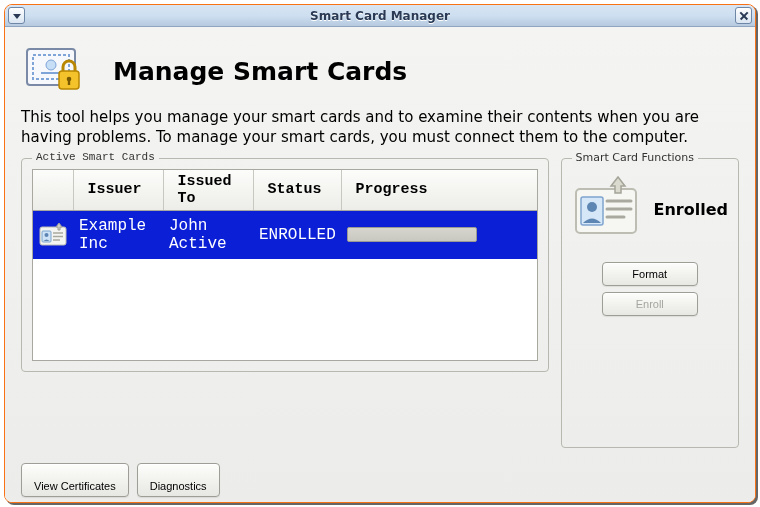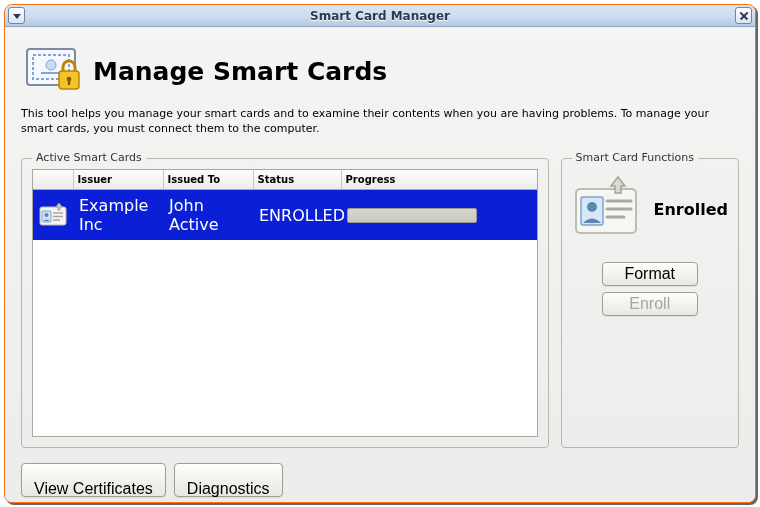--- a/index.html
+++ b/index.html
@@ -46,43 +46,43 @@
     border-left:4px solid transparent; border-right:4px solid transparent;
     border-top:5px solid #2a3a55; margin-top:1px;
   }
   
   .client {
     position:absolute; top:22px; left:0; right:0; bottom:0;
     background: linear-gradient(to bottom, #f4f4f2 0%, #ececea 100%);
     padding:14px 16px 12px 16px;
   }
   .header {
-    display:flex; align-items:center; gap:8px; margin-bottom:6px;
+    display:flex; align-items:center; gap:28px; margin-bottom:6px;
   }
   .header h1 { margin:0; font-size:25px; font-weight:bold; color:#000; }
-  .desc { font-size:11px; color:#000; line-height:1.35; margin-bottom:21px; }
+  .desc { font-size:15px; color:#000; line-height:1.35; margin-bottom:10px; }
   
   .panels { display:flex; gap:12px; }
   .gbox {
     border:1px solid #b8b8b0; border-radius:4px; position:relative;
     background:transparent; padding:10px 10px 10px 10px;
   }
   .gbox .legend {
     position:absolute; top:-8px; left:10px; background:linear-gradient(to bottom,#f3f3f1,#f1f1ef);
     padding:0 4px; font-size:11px; color:#333;
   }
-  .gbox.left { flex:1 1 auto; height:290px; }
+  .gbox.left { flex:1 1 auto; height:214px;font-family:Liberation Mono, monospace; }
   .gbox.right { width:196px; height:290px; }
   
   .table-wrap { border:1px solid #a8a8a0; background:#fff; height:100%; }
   table { width:100%; border-collapse:collapse; table-layout:fixed; }
   thead th {
     background: linear-gradient(to bottom, #fcfcfa, #ecece8);
     border-right:1px solid #c8c8c0; border-bottom:1px solid #a8a8a0;
-    font-size:10px; font-weight:bold; text-align:left; padding:3px 4px; color:#000;
+    font-size:15px; font-weight:bold; text-align:left; padding:3px 14px; color:#000;
     height:20px;
   }
   thead th:last-child { border-right:none; }
   tbody td { font-size:16px; padding:6px 6px; color:#fff; }
   tr.sel { background:#0a1fd6; }
   .col-icon { width:40px; }
   .col-issuer { width:90px; }
   .col-issued { width:90px; }
   .col-status { width:88px; }
   .col-progress { width:auto; }
@@ -92,21 +92,21 @@
     border:1px solid #9a9a92; border-radius:2px;
   }
   
   .right-inner { display:flex; flex-direction:column; align-items:center; }
   .card-row { display:flex; align-items:center; gap:10px; margin-top:6px; margin-bottom:14px;}
   .card-status { font-size:16px; font-weight:bold; color:#000; }
   .btn {
     width:96px; height:24px; margin:3px 0;
     background: linear-gradient(to bottom, #fdfdfb, #e7e7e3);
     border:1px solid #9e9e96; border-radius:4px;
-    font-size:16px; color:#000; cursor:pointer;
+    font-size:11px; color:#000; cursor:pointer;
     box-shadow: inset 0 1px 0 #fff, 0 1px 1px rgba(0,0,0,0.08);
   }
   .btn.disabled { color:#a6a6a0; cursor:default; }
   
   .bottom-row { display:flex; margin-top:12px; }
   .bottom-row .spacer { flex:1; }
   .btn-wide { width:auto; padding:16px 12px; height:34px; }
   .btn-wide + .btn-wide { margin-left:8px; }
   
   .row-icon svg { display:block; }

